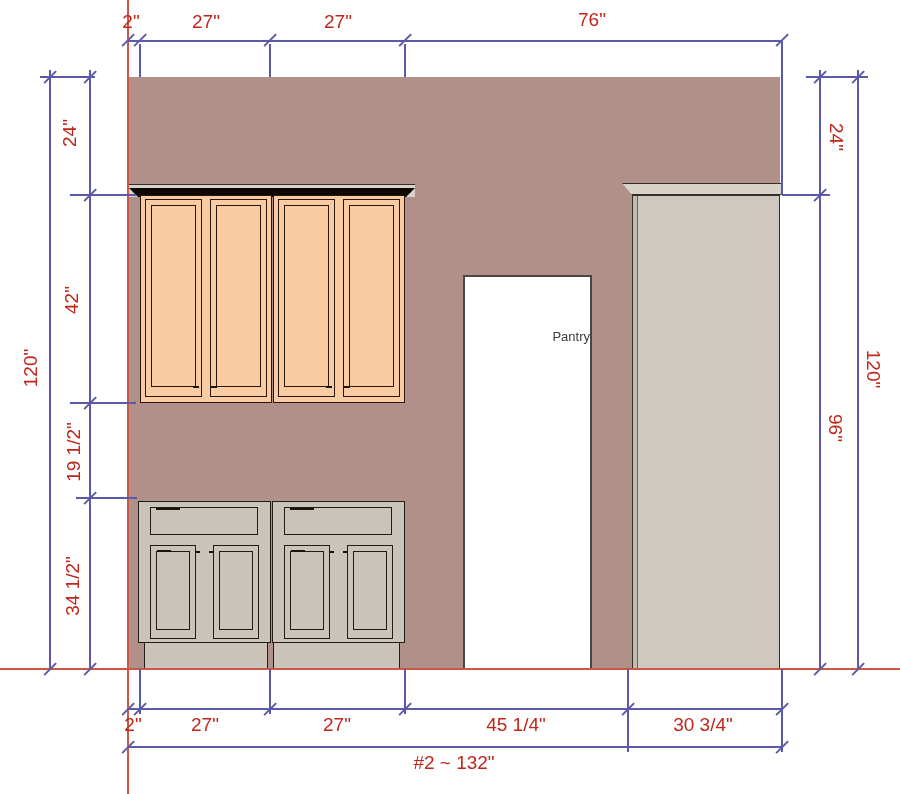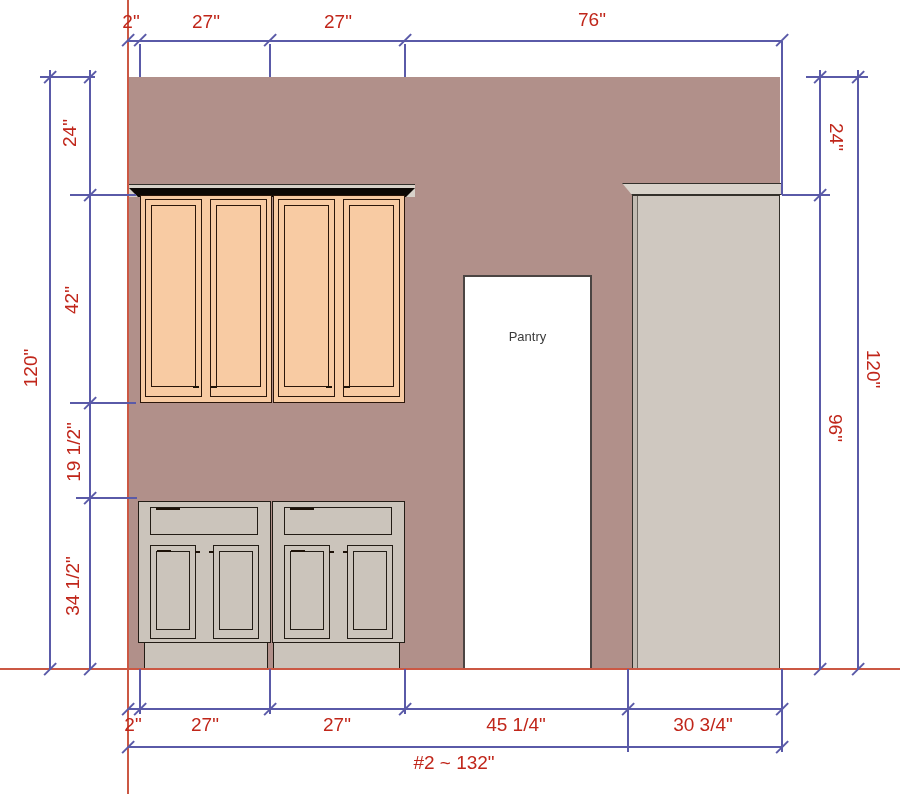--- a/index.html
+++ b/index.html
@@ -101,21 +101,21 @@
     </div>
     <div class="dash" style="left:56px;top:49px;width:5px;"></div>
     <div class="dash" style="left:70px;top:49px;width:5px;"></div>
   </div>
 
   <div class="toekick" style="left:144px;top:643px;width:124px;height:26px;"></div>
   <div class="toekick" style="left:273px;top:643px;width:127px;height:26px;"></div>
 
   <div class="abs" style="left:463px;top:275px;width:129px;height:394px;background:#ffffff;box-sizing:border-box;
               border:2px solid #4b4543;border-bottom:none;">
-    <div class="abs" style="left:0;right:0;top:52px;text-align:center;color:#3b3b3b;font-size:13px;">Pantry</div>
+    <div class="abs" style="left:0;right:0;top:52px;text-align:right;color:#3b3b3b;font-size:13px;">Pantry</div>
   </div>
 
   <div class="abs" style="left:622px;top:183px;width:160px;height:12px;background:var(--tall-mold);
               border:1px solid #33302b;box-sizing:border-box;
               clip-path:polygon(0 0,100% 0,100% 100%,10px 100%);"></div>
   <div class="abs" style="left:632px;top:195px;width:148px;height:474px;background:var(--tall-body);
               border:1.5px solid #33302b;box-sizing:border-box;">
     <div class="abs" style="left:0;top:0;width:4px;height:100%;background:#c2bbb2;border-right:1px solid #6b655e;"></div>
   </div>
 

